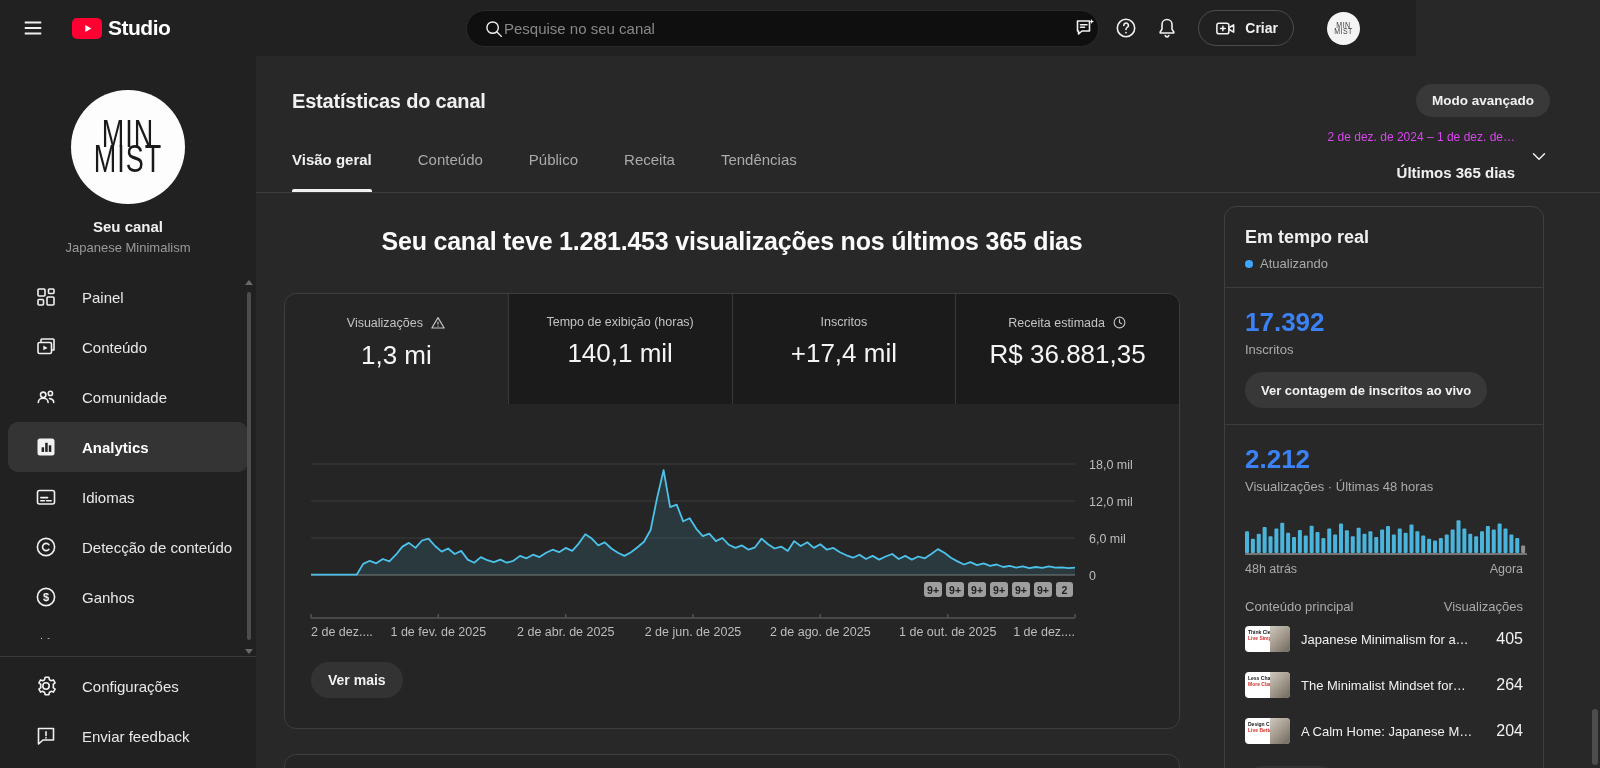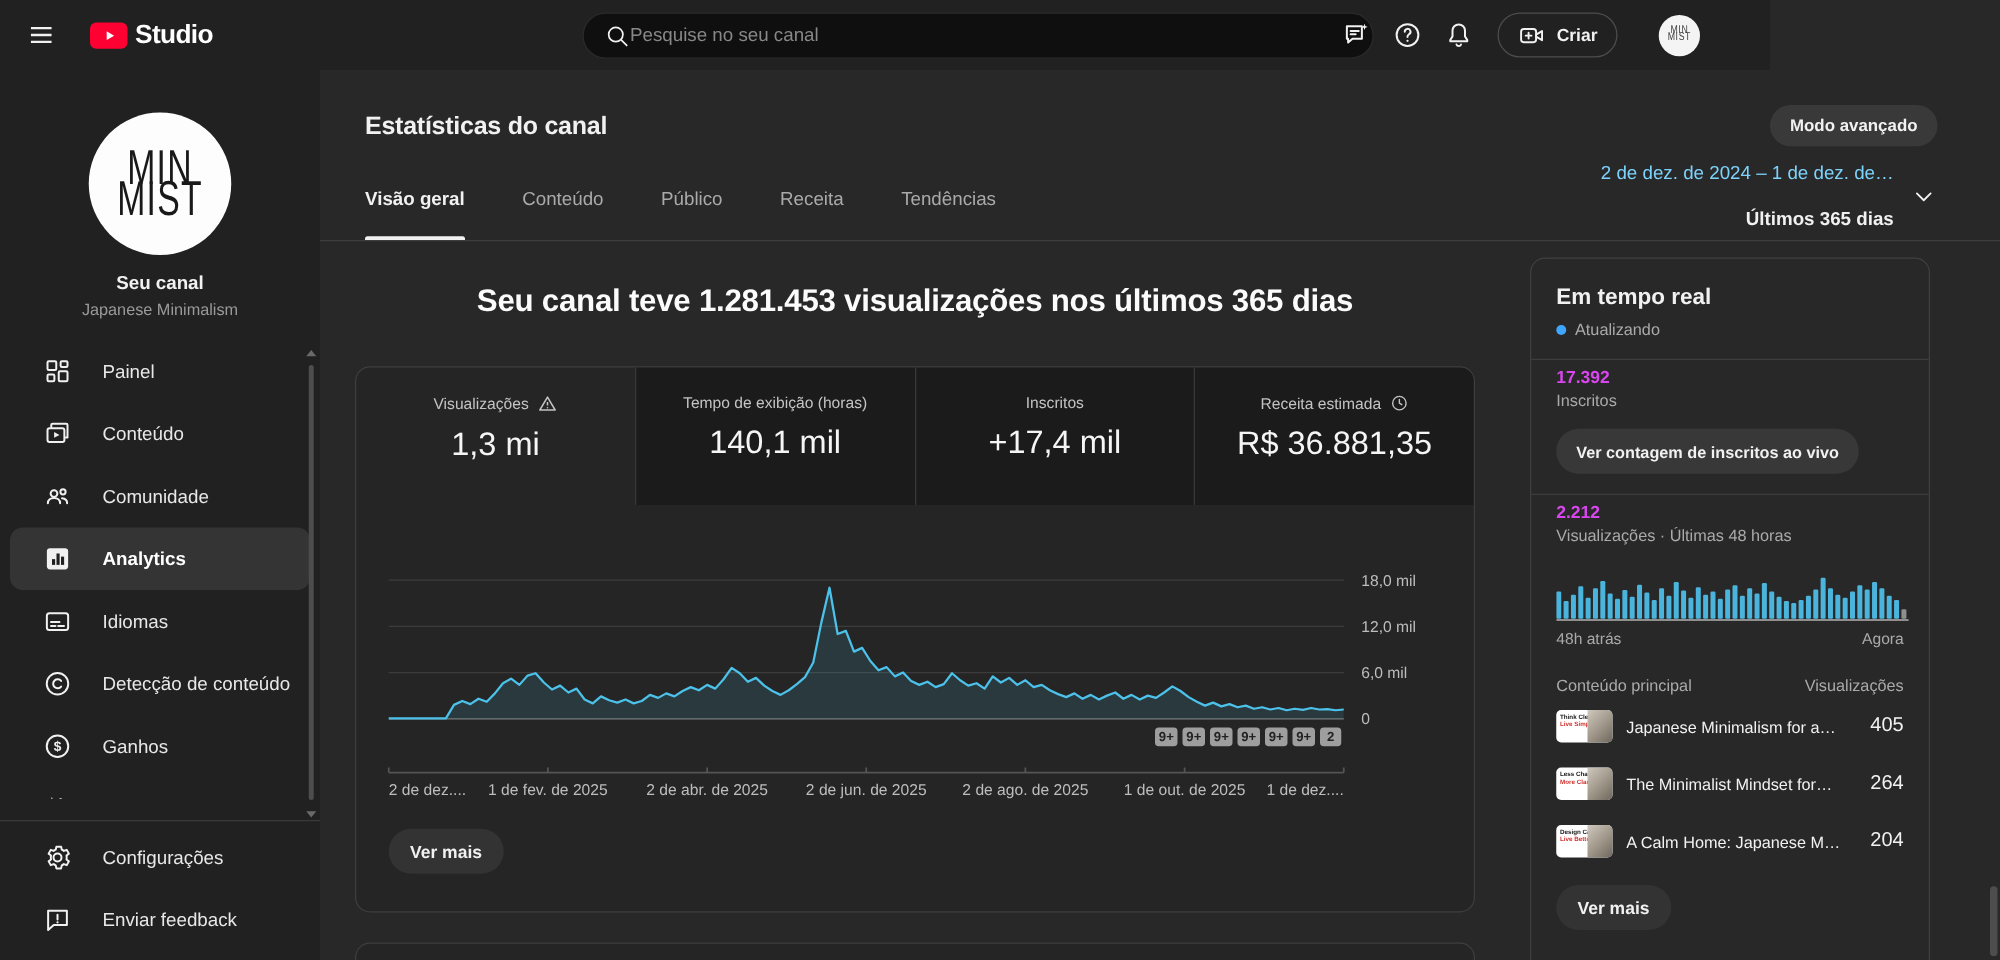--- a/index.html
+++ b/index.html
@@ -81,21 +81,21 @@
   .tab { font-size:15px; color:#aaa; padding-bottom:24px; position:relative; cursor:pointer; white-space:nowrap; }
   .tab.active { color:#f1f1f1; font-weight:bold; }
   .tab.active::after { content:""; position:absolute; left:0; right:0; bottom:0; height:3px; background:#f1f1f1; border-radius:2px 2px 0 0; }
   .header-right { position:absolute; top:28px; right:50px; display:flex; flex-direction:column; align-items:flex-end; }
   .adv-btn {
     height:33px; padding:0 16px; border:none; border-radius:17px; background:#393939;
     color:#f1f1f1; font-size:13.5px; font-weight:bold; font-family:inherit; cursor:pointer;
   }
   .date-block { margin-top:13px; display:flex; align-items:center; gap:13px; cursor:pointer; }
   .date-texts { text-align:right; }
-  .date-detail { font-size:15px; color:#7dd3fc; }
+  .date-detail { font-size:12px; color:#d946ef; }
   .date-label { font-size:15px; font-weight:bold; color:#f1f1f1; margin-top:20px; }
 
   .content-row { display:flex; margin-top:13px; padding-left:28px; }
   .left-col { width:896px; }
   .headline { margin-top:21px; text-align:center; font-size:25px; font-weight:bold; letter-spacing:-0.2px; color:#fbfbfb; }
 
   .chart-card {
     margin-top:37px; width:896px; background:#252525;
     border:1px solid #3e3e3e; border-radius:12px; overflow:hidden;
   }
@@ -120,21 +120,21 @@
   
   .realtime {
     width:320px; margin-left:44px; border:1px solid #3f3f3f; border-radius:12px;
     padding:20px 20px 24px; height:620px;
   }
   .rt-title { font-size:18px; font-weight:bold; color:#f1f1f1; }
   .rt-status { display:flex; align-items:center; gap:7px; margin-top:8px; }
   .rt-dot { width:8px; height:8px; border-radius:50%; }
   .rt-status span.txt { font-size:13px; color:#aaa; }
   .rt-divider { border:none; border-top:1px solid #3d3d3d; margin:16px -20px 0; }
-  .rt-num { margin-top:5px; font-size:14px; font-weight:bold; color:#d946ef; }
+  .rt-num { margin-top:19px; font-size:26px; font-weight:bold; color:#3b82f6; }
   .rt-sub { margin-top:4px; font-size:13px; color:#aaa; }
   .rt-btn {
     margin-top:15px; height:36px; padding:0 16px; border:none; border-radius:18px;
     background:#383838; color:#f1f1f1; font-size:13px; font-weight:bold; font-family:inherit; cursor:pointer;
   }
   .rt-axis { display:flex; justify-content:space-between; margin-top:5px; font-size:12.5px; color:#aaa; }
   .rt-table-head { display:flex; justify-content:space-between; margin-top:23px; font-size:13px; color:#aaa; }
   .video-row { display:flex; align-items:center; gap:11px; height:42px; margin-top:4px; cursor:pointer; }
   .thumb { width:45px; height:26px; border-radius:4px; background:#fff; overflow:hidden; display:flex; flex:none; }
   .thumb-text { width:56%; padding:3px 0 0 3px; }

